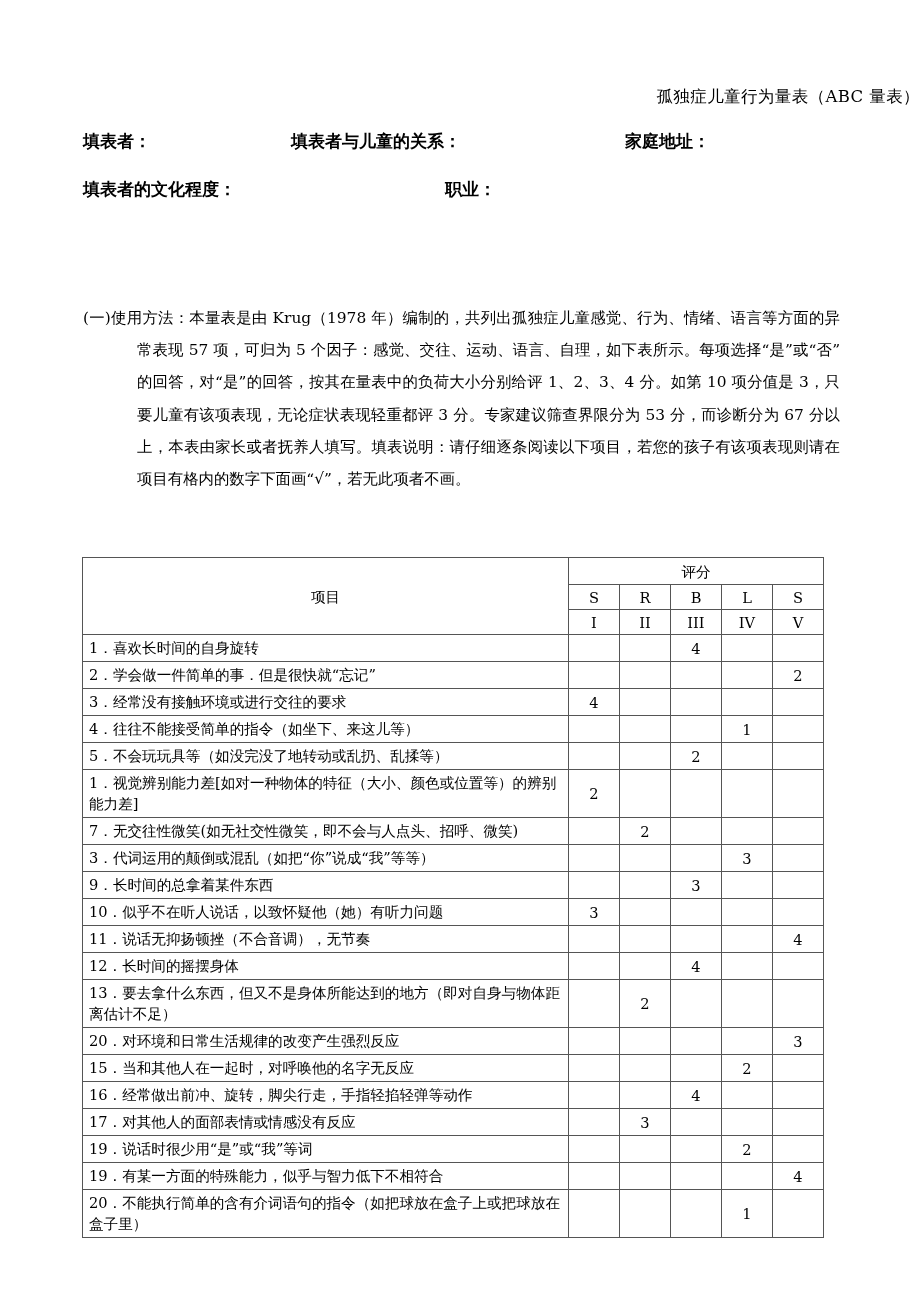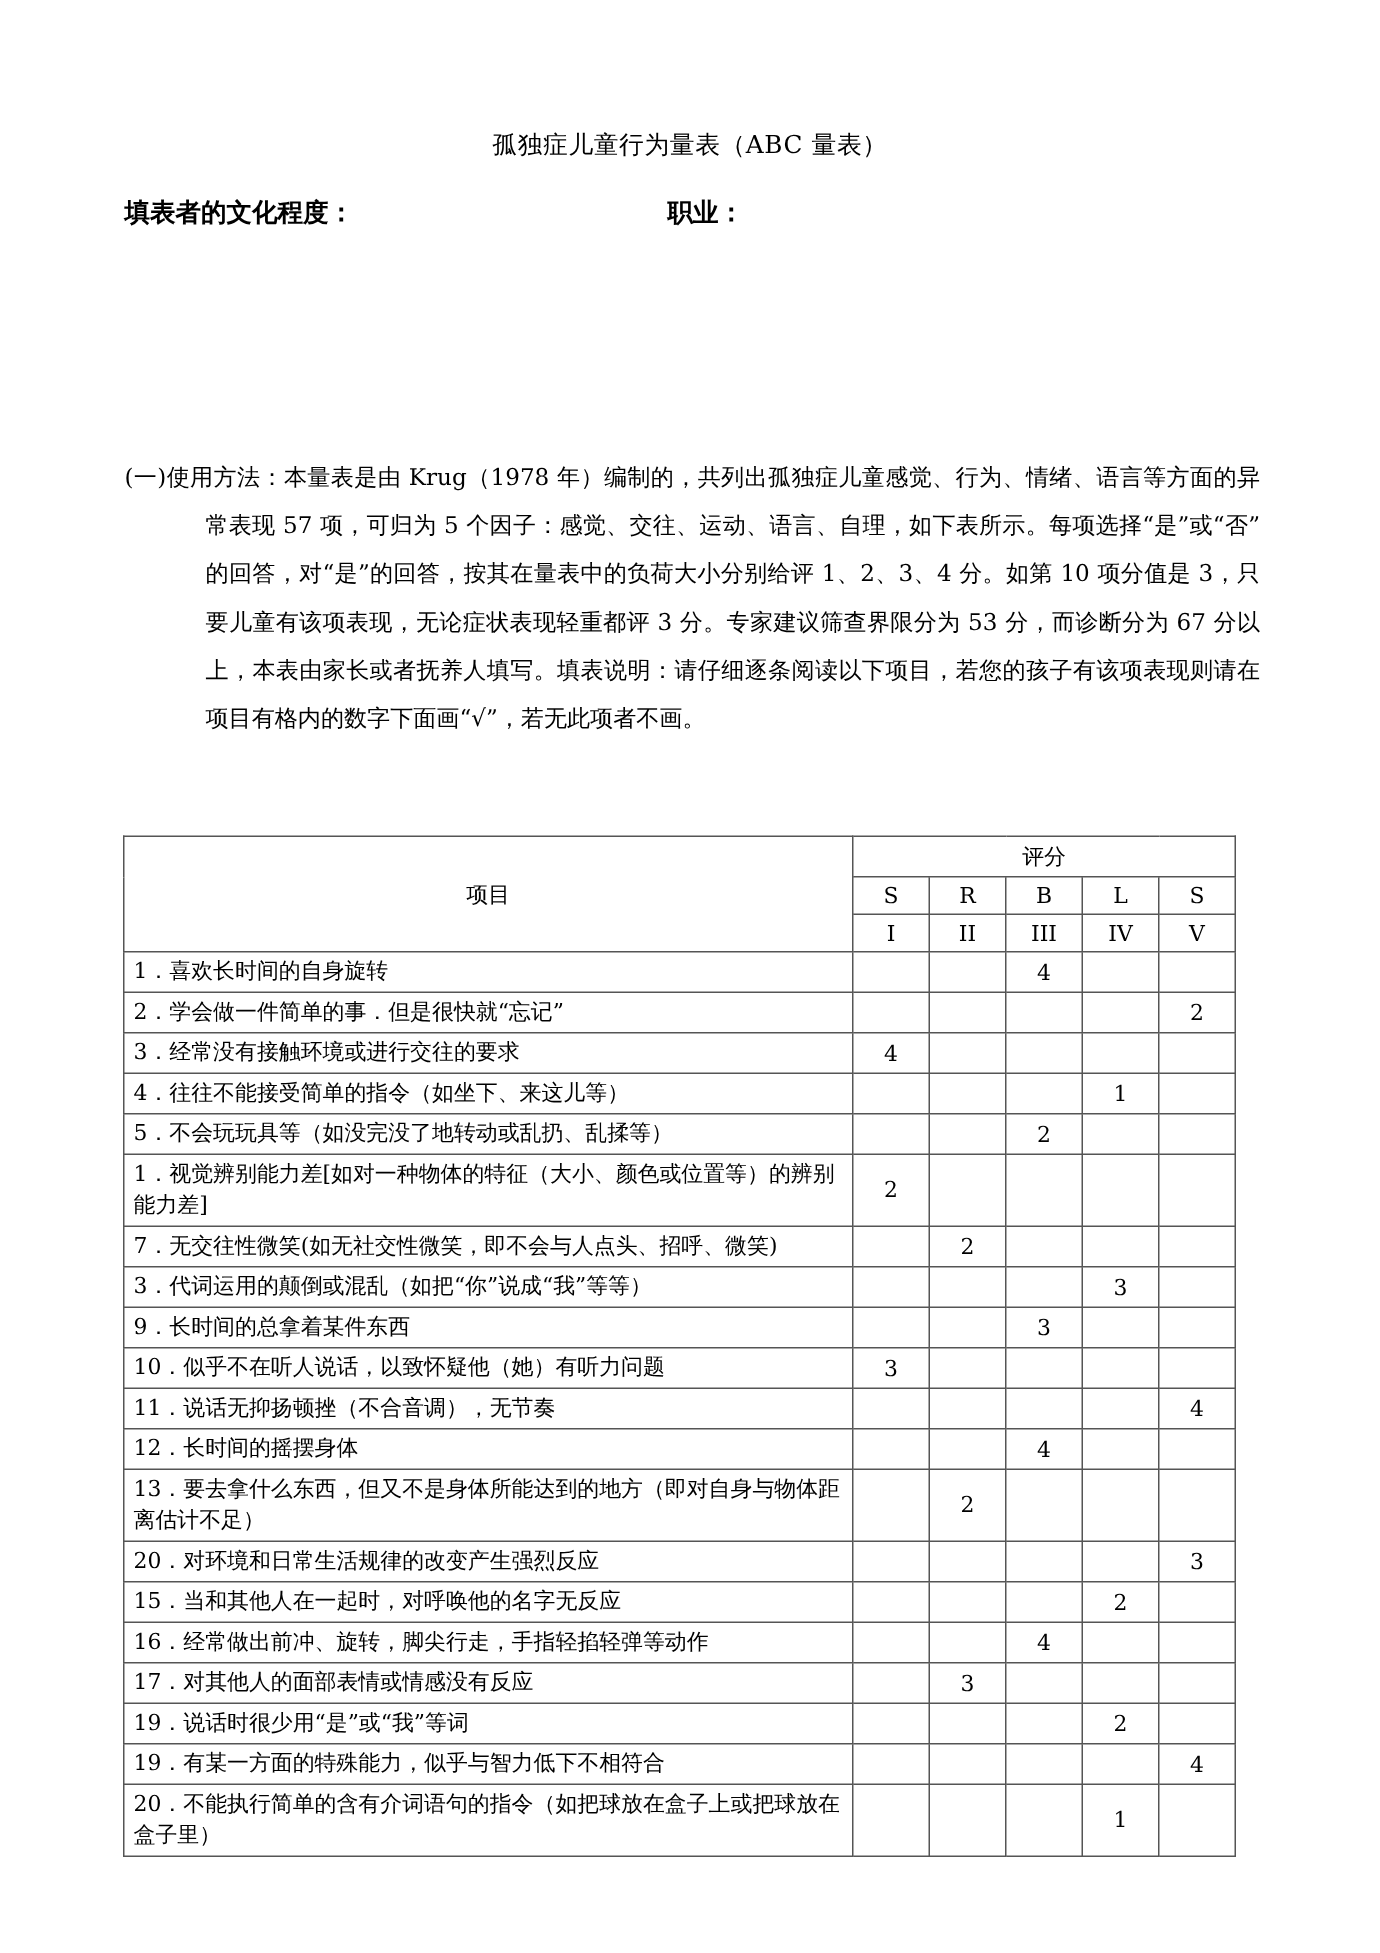--- a/index.html
+++ b/index.html
@@ -21,21 +21,21 @@
     overflow: hidden;
     box-sizing: border-box;
   }
 
   
   .doc-title {
     position: absolute;
     left: 0;
     top: 86px;
     width: 920px;
-    text-align: center;
+    text-align: right;
     font-size: 16.5px;
     letter-spacing: 0.4px;
     white-space: nowrap;
   }
 
   
   .form-block {
     position: absolute;
     left: 83px;
     top: 130px;
@@ -116,20 +116,25 @@
   .col-score { width: 51px; }
 </style>
 </head>
 <body>
 
 <div class="page">
 
   <div class="doc-title">孤独症儿童行为量表（ABC 量表）</div>
 
   <div class="form-block">
+    <div class="form-row">
+      <span class="form-field" style="left: 0px;">填表者：</span>
+      <span class="form-field" style="left: 208px;">填表者与儿童的关系：</span>
+      <span class="form-field" style="left: 542px;">家庭地址：</span>
+    </div>
     <div class="form-row">
       <span class="form-field" style="left: 0px;">填表者的文化程度：</span>
       <span class="form-field" style="left: 362px;">职业：</span>
     </div>
   </div>
 
   <div class="instructions">
     <span class="body-text"><span class="lead-inline">(一)使用方法：</span><span>本量表是由 Krug（1978 年）编制的，共列出孤独症儿童感觉、行为、情绪、语言等方面的异常表现 57 项，可归为 5 个因子：感觉、交往、运动、语言、自理，如下表所示。每项选择“是”或“否”的回答，对“是”的回答，按其在量表中的负荷大小分别给评 1、2、3、4 分。如第 10 项分值是 3，只要儿童有该项表现，无论症状表现轻重都评 3 分。专家建议筛查界限分为 53 分，而诊断分为 67 分以上，本表由家长或者抚养人填写。填表说明：请仔细逐条阅读以下项目，若您的孩子有该项表现则请在项目有格内的数字下面画“√”，若无此项者不画。</span></span>
   </div>
 

